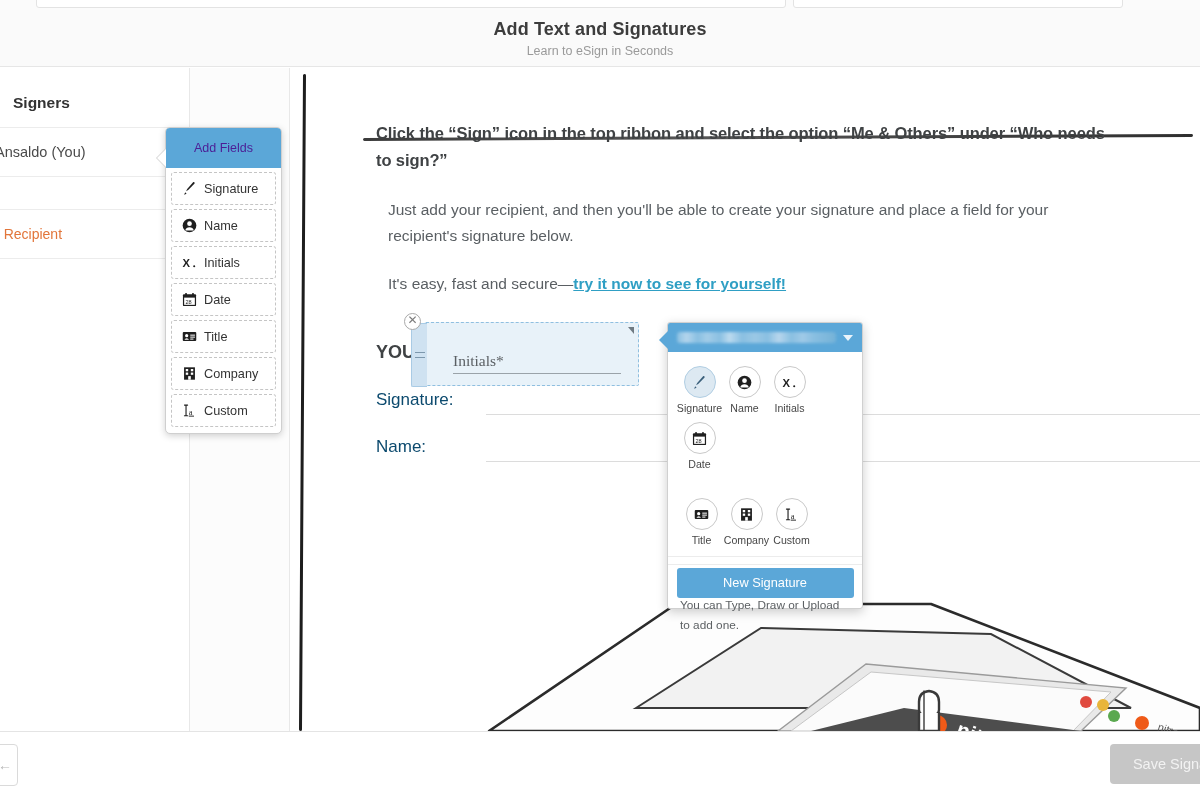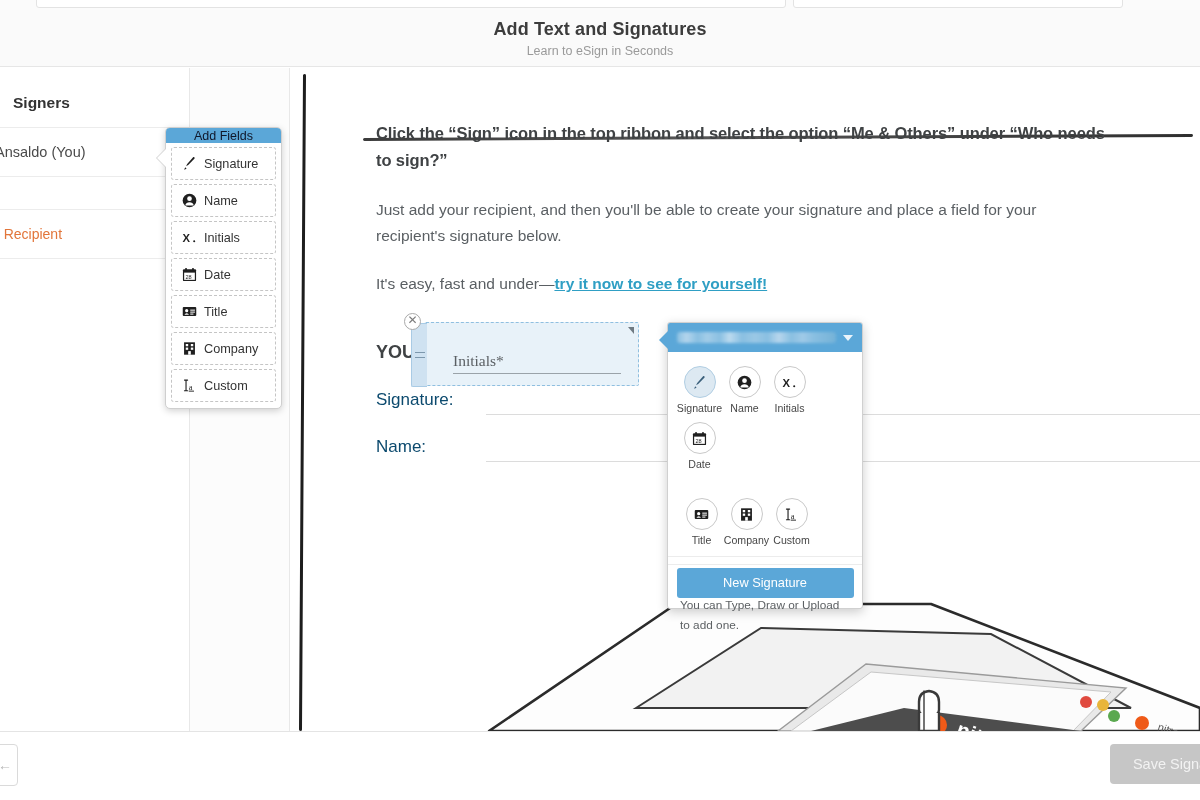--- a/index.html
+++ b/index.html
@@ -70,21 +70,21 @@
     background:#fcfcfc; border-right:1px solid #e8e8e8;
   }
 
   
   .addfields {
     position:absolute; left:165px; top:127px; width:117px;
     background:#fff; border:1px solid #cfcfcf; border-radius:5px;
     box-shadow:0 2px 7px rgba(0,0,0,.18); z-index:40; overflow:hidden;
   }
   .addfields-header {
-    height:15px; background:#5ba7d8; color:#0f172a; font-size:12.5px;
+    height:40px; background:#5ba7d8; color:#4c1d95; font-size:12.5px;
     display:flex; align-items:center; justify-content:center;
   }
   .addfields-tail {
     position:absolute; left:157px; top:149px; width:0; height:0; z-index:41;
     border-top:9px solid transparent; border-bottom:9px solid transparent;
     border-right:9px solid #fff;
     filter:drop-shadow(-1px 0 0 #cfcfcf);
   }
   .addfields-list { padding:4px 5px 6px 5px; }
   .field-item {
@@ -117,20 +117,21 @@
   }
   .doc-content { position:absolute; left:85px; top:52px; width:800px; }
 
   .doc-h {
     font-size:16.5px; font-weight:bold; color:#3f4244; line-height:1.62;
     width:740px; letter-spacing:-.1px;
   }
   .doc-p {
     font-size:15.5px; color:#5a5f63; line-height:1.62; width:715px;
     margin-top:24px;
+    margin-left:12px;
   }
   .doc-p.third { margin-top:23px; }
   .doc-link { color:#2f9fc4; font-weight:bold; }
 
   .field-row {
     position:relative; margin-top:38px; height:50px;
   }
   .you-label {
     position:absolute; left:0; top:8px;
     font-size:18px; font-weight:bold; color:#3f4244;
@@ -296,21 +297,21 @@
 
     <div class="rail"></div>
 
     <div class="doc-wrap">
       <div class="doc-edge-left"></div>
       <div class="doc-edge-top"></div>
 
       <div class="doc-content">
         <div class="doc-h">Click the “Sign” icon in the top ribbon and select the option “Me &amp; Others” under “Who needs to sign?”</div>
         <div class="doc-p">Just add your recipient, and then you'll be able to create your signature and place a field for your recipient's signature below.</div>
-        <div class="doc-p third"><span>It's easy, fast and under—</span><a href="#" class="doc-link">try it now to see for yourself!</a></div>
+        <div class="doc-p third"><span>It's easy, fast and secure—</span><a href="#" class="doc-link">try it now to see for yourself!</a></div>
 
         <div class="field-row">
           <div class="you-label">YOU:</div>
 
           <div class="sigfield">
             <div class="sigfield-handle">
                 <span></span>
               </div>
             <div class="sigfield-close">✕</div>
             <div class="sigfield-caret"></div>

